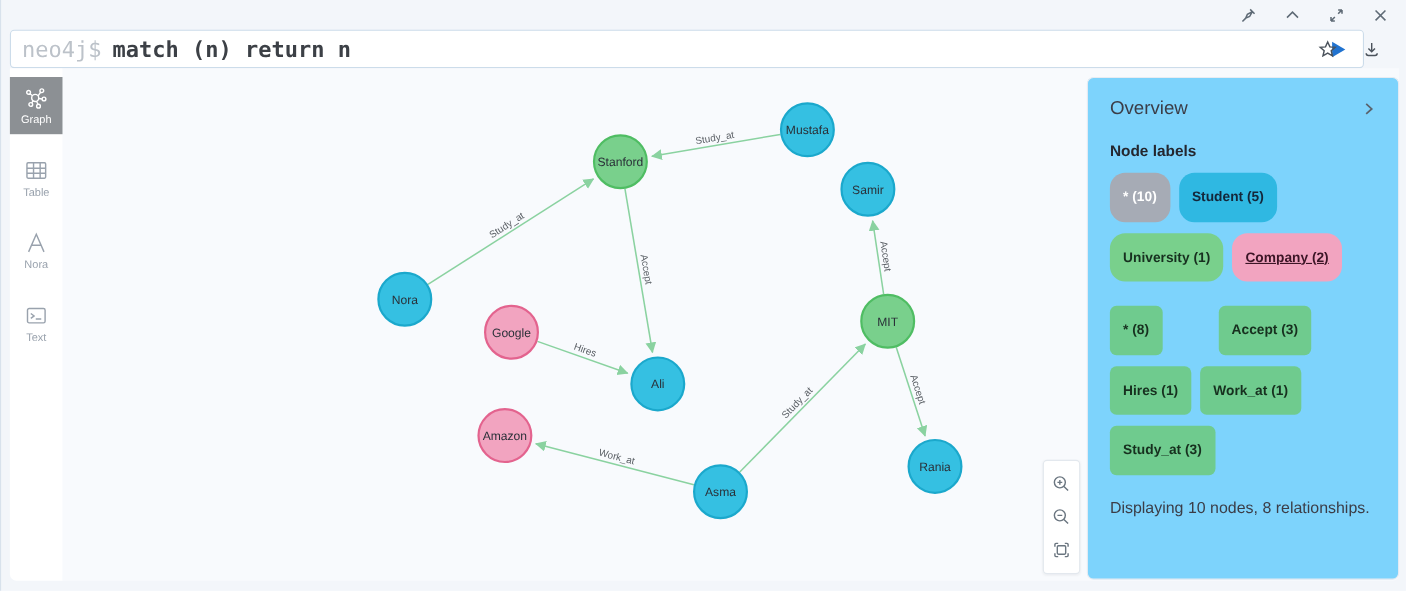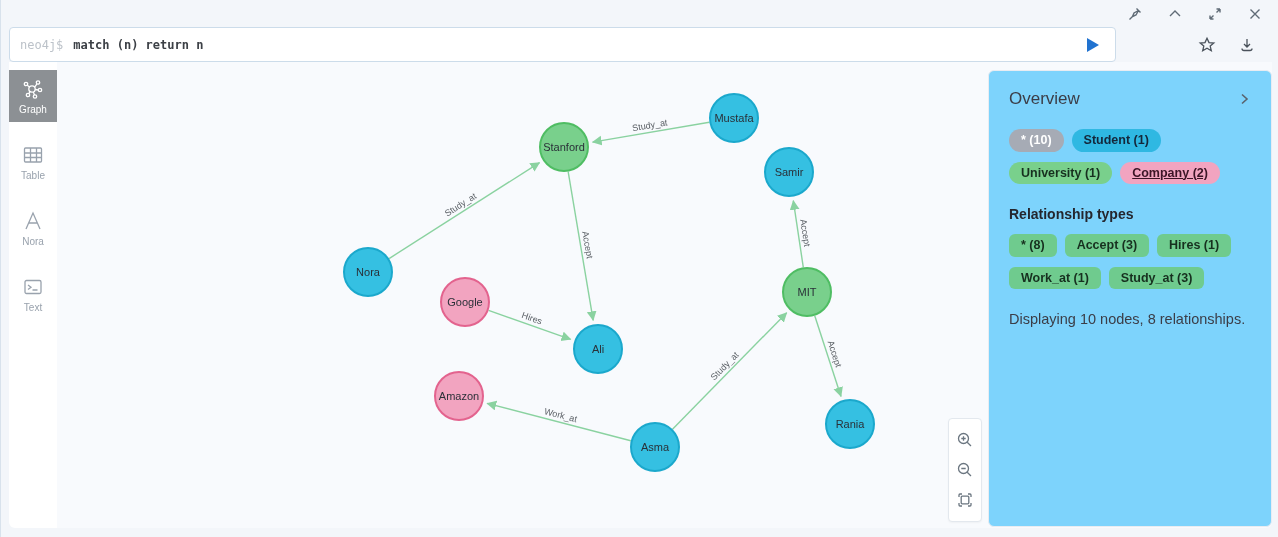--- a/index.html
+++ b/index.html
@@ -13,24 +13,24 @@
   
   .titlebar {
     height:27px; display:flex; justify-content:flex-end; align-items:center;
     gap:22px; padding-right:14px;
   }
   .titlebar .tb-btn { width:18px; height:18px; display:flex; align-items:center; justify-content:center; cursor:pointer; }
   .titlebar svg { stroke:#5f6b76; fill:none; stroke-width:1.4; }
   
   .query-row { position:relative; height:35px; margin:0 6px 0 8px; }
   .query-bar {
-    position:absolute; left:0; top:0; width:1107px; height:35px;
+    position:absolute; left:0; top:0; width:1231px; height:35px;
     background:#ffffff; border:1px solid #ccdcea; border-radius:4px;
     display:flex; align-items:center; padding:0 10px;
-    font-family:"DejaVu Sans Mono","Liberation Mono",monospace; font-size:12px;
+    font-family:"DejaVu Sans Mono","Liberation Mono",monospace; font-size:20px;
   }
   .prompt { color:#bcc2c9; margin-right:10px; }
   .query-text { color:#3c4046; flex:1;font-weight:bold; }
   .play-btn { background:none; border:none; cursor:pointer; width:26px; height:26px; display:flex; align-items:center; justify-content:center; }
   .aux-btn { position:absolute; top:5px; background:none; border:none; cursor:pointer; width:26px; height:26px; display:flex; align-items:center; justify-content:center; }
   .aux-btn svg { stroke:#4a525b; fill:none; stroke-width:1.3; }
   
   .main { display:flex; margin:0 6px 9px 8px; height:466px; position:relative; }
   .sidebar {
     width:48px; background:#ffffff; border-radius:0 0 0 6px;
@@ -61,21 +61,21 @@
     background:#7dd3fc; border:1px solid #e8ecf2; border-radius:6px 6px 6px 6px;
     padding:18px 20px; overflow:hidden;
   }
   .panel-header { display:flex; justify-content:space-between; align-items:center; margin-bottom:20px; }
   .panel-title { font-size:17px; color:#3b3d47; font-weight:400; }
   .panel-chevron { cursor:pointer; display:flex; }
   .panel-chevron svg { stroke:#5a636d; fill:none; stroke-width:1.6; }
   .section-heading { font-size:14px; font-weight:700; color:#24262e; margin:0 0 12px; }
   .pill-wrap { display:flex; flex-wrap:wrap; gap:10px 8px; margin-bottom:22px; }
   .pill {
-    font-size:12.5px; font-weight:700; padding:5px 12px; border-radius:14px;
+    font-size:12.5px; font-weight:700; padding:16px 12px; border-radius:14px;
     cursor:pointer; line-height:1;
   }
   .rel-pill { border-radius:6px; }
   .status-line { font-size:14.5px; color:#3b3d47; margin-top:19px; }
 </style>
 </head>
 <body>
 
 <div class="titlebar">
   <span class="tb-btn">
@@ -262,30 +262,30 @@
 
     <div class="panel">
       <div class="panel-header">
         <span class="panel-title">Overview</span>
         <span class="panel-chevron">
           <svg width="14" height="14" viewBox="0 0 14 14">
               <polyline points="5,2.5 10,7 5,11.5"></polyline>
             </svg>
         </span>
       </div>
+      <div class="section-heading">Node labels</div>
       <div class="pill-wrap" id="node-pills">
           <span class="pill node-pill" style="background: rgb(166, 171, 181); color: rgb(255, 255, 255);">* (10)</span>
-          <span class="pill node-pill" style="background: rgb(47, 184, 226); color: rgb(20, 39, 58);">Student (1)</span>
+          <span class="pill node-pill" style="background: rgb(47, 184, 226); color: rgb(20, 39, 58);">Student (5)</span>
           <span class="pill node-pill" style="background: rgb(121, 208, 140); color: rgb(23, 48, 31);">University (1)</span>
           <span class="pill node-pill" style="background: rgb(242, 164, 192); color: rgb(60, 21, 38); text-decoration: underline;">Company (2)</span>
         </div>
-      <div class="section-heading">Relationship types</div>
       <div class="pill-wrap" id="rel-pills">
           <span class="pill rel-pill" style="background: rgb(111, 203, 142); color: rgb(23, 48, 31);">* (8)</span>
-          <span class="pill rel-pill" style="background: rgb(111, 203, 142); color: rgb(23, 48, 31);">Accept (3)</span>
+          <span class="pill rel-pill" style="background: rgb(111, 203, 142); color: rgb(23, 48, 31); margin-left: 43px;">Accept (3)</span>
           <span class="pill rel-pill" style="background: rgb(111, 203, 142); color: rgb(23, 48, 31);">Hires (1)</span>
           <span class="pill rel-pill" style="background: rgb(111, 203, 142); color: rgb(23, 48, 31);">Work_at (1)</span>
           <span class="pill rel-pill" style="background: rgb(111, 203, 142); color: rgb(23, 48, 31);">Study_at (3)</span>
         </div>
       <div class="status-line">Displaying 10 nodes, 8 relationships.</div>
     </div>
   </div>
 </div>
 
 </body></html>

